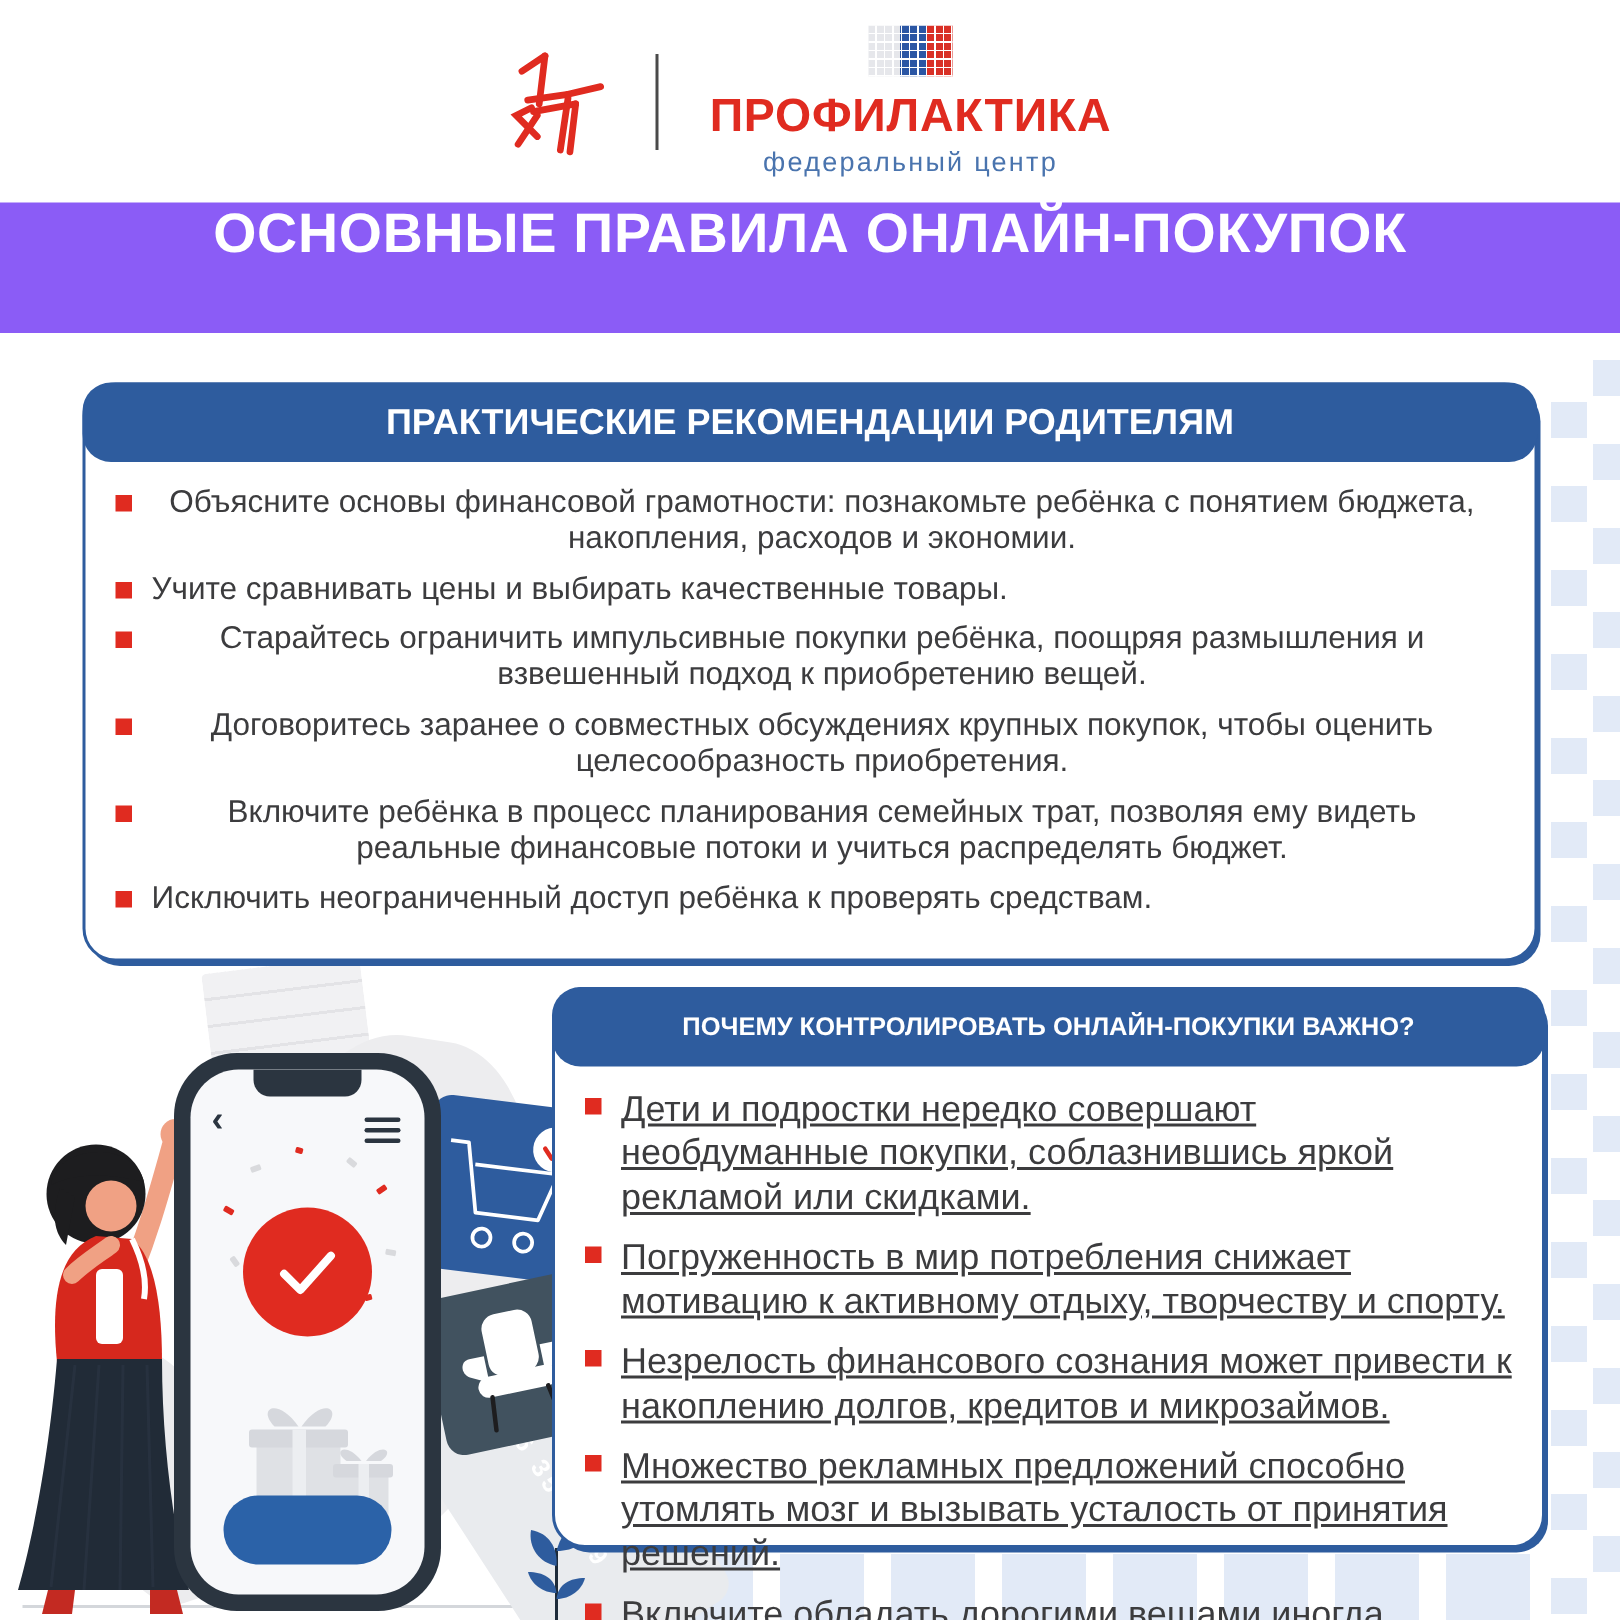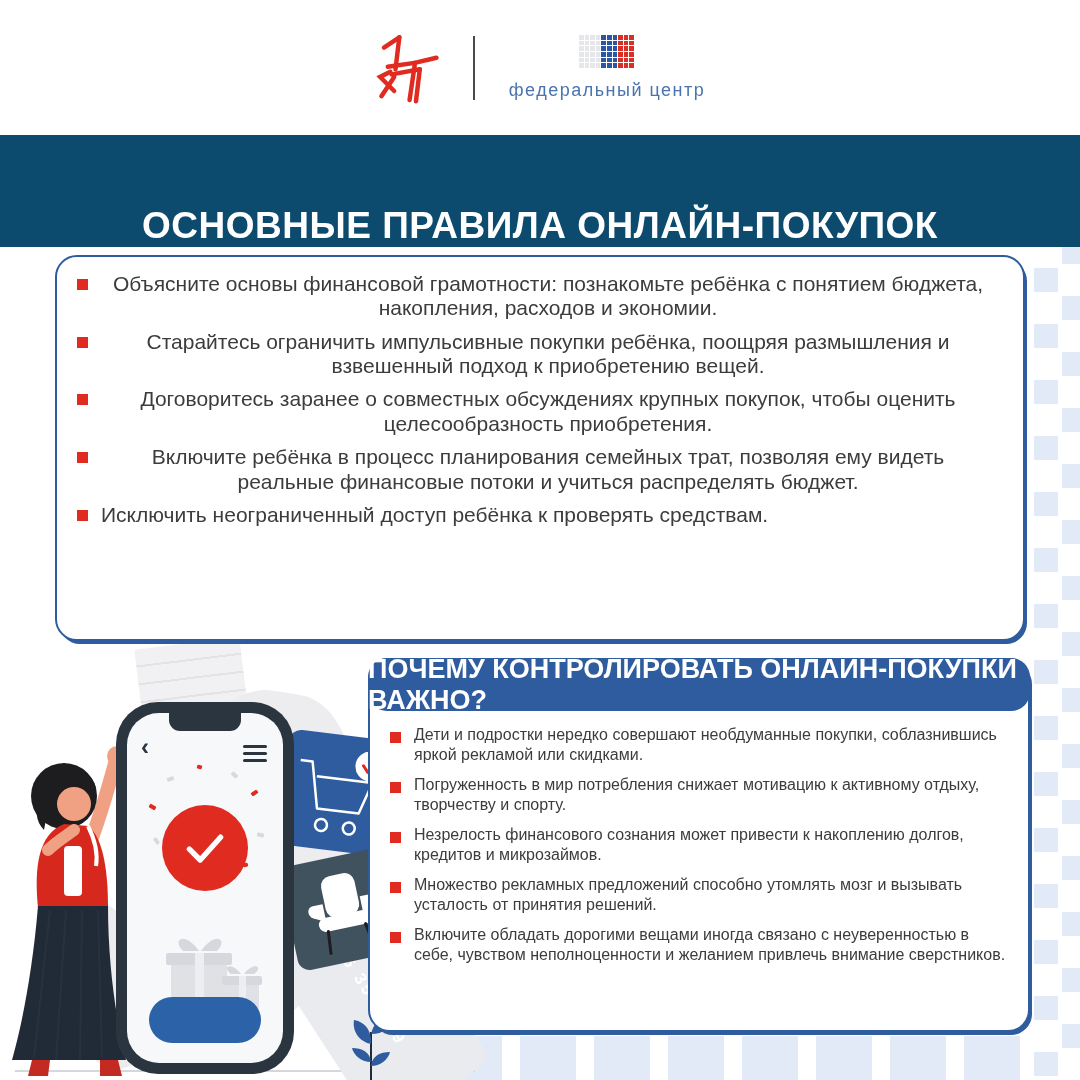--- a/index.html
+++ b/index.html
@@ -16,47 +16,47 @@
   .brand-block{display:flex;flex-direction:column;align-items:center;}
   .pixel-grid{width:56px;height:34px;margin-bottom:8px;
     background:
       repeating-linear-gradient(to right, transparent 0 4.6px, #fff 4.6px 5.6px),
       repeating-linear-gradient(to bottom, transparent 0 4.7px, #fff 4.7px 5.7px),
       linear-gradient(to right,#e6e7eb 0 38%,#2b56a4 38% 68%,#d93026 68% 100%);
   }
   .brand-name{font-size:31px;font-weight:bold;color:#e02b20;letter-spacing:.5px;}
   .brand-sub{font-size:18px;color:#4a74ae;letter-spacing:1.5px;margin-top:3px;}
   
-  .banner{position:absolute;top:135px;left:0;width:1080px;height:112px;background:#0c4a6e;
-    display:flex;align-items:flex-end;justify-content:center;z-index:5;}
+  .banner{position:absolute;top:135px;left:0;width:1080px;height:87px;background:#8b5cf6;
+    display:flex;align-items:flex-start;justify-content:center;z-index:5;}
   .banner h1{margin:0;color:#fff;font-size:37px;font-weight:bold;letter-spacing:.5px;}
   
   .checker-strip{position:absolute;right:0;top:240px;bottom:0;width:46px;z-index:0;background:
       repeating-linear-gradient(to right, transparent 0 24px, #fff 24px 28px),
       repeating-linear-gradient(to bottom, transparent 0 24px, #fff 24px 28px),
       repeating-conic-gradient(#e2eaf7 0% 25%, #ffffff 0% 50%);
     background-size:auto,auto,56px 56px;}
   .stripe-band{position:absolute;left:372px;right:44px;top:1036px;bottom:0;z-index:0;
     background:repeating-linear-gradient(90deg,#e2eaf7 0 56px,#ffffff 56px 74px);}
   
   .card{position:absolute;background:#fff;border:2px solid #2e5c9e;border-radius:22px;
     box-shadow:3px 4px 0 -1px #2e5c9e;z-index:5;}
   .card-header{background:#2e5c9e;border-radius:19px;margin:-2px -2px 0 -2px;
     height:53px;display:flex;align-items:center;justify-content:center;}
   .card-header h2{margin:0;color:#fff;font-weight:bold;}
   .card1{left:55px;top:255px;width:970px;height:386px;}
   .card1 .card-header h2{font-size:24px;}
   .card2{left:368px;top:658px;width:662px;height:374px;}
-  .card2 .card-header h2{font-size:27px;}
+  .card2 .card-header h2{font-size:17px;}
   ul.bullets{list-style:none;margin:0;}
   .card1 ul.bullets{padding:15px 28px 10px 20px;}
   .card2 ul.bullets{padding:14px 20px 10px 20px;}
   li.bullet-item{display:flex;gap:13px;font-size:21px;line-height:1.16;color:#3c3c3e;}
   .card1 li.bullet-item{margin-bottom:9px;text-align:center;}
-  .card2 li.bullet-item{margin-bottom:11px;font-size:16px;line-height:1.22;}
+  .card2 li.bullet-item{margin-bottom:11px;font-size:24px;line-height:1.22;text-decoration:underline;}
   .bullet-sq{flex:none;width:11px;height:11px;background:#e02b20;margin-top:7px;}
   
   .paper1{position:absolute;left:138px;top:643px;width:106px;height:70px;background:#f1f1f3;
     border-radius:3px;transform:rotate(-7deg);z-index:1;
     background-image:repeating-linear-gradient(to bottom,transparent 0 16px,#e3e3e6 16px 18px);}
   .blob1{position:absolute;left:160px;top:690px;width:190px;height:340px;background:#ededef;
     border-radius:45% 40% 42% 48%;transform:rotate(9deg);z-index:1;}
   .blob2{position:absolute;left:60px;top:900px;width:90px;height:170px;background:#ececee;
     border-radius:40%;transform:rotate(-18deg);z-index:1;}
   .woman{position:absolute;left:4px;top:738px;width:170px;height:340px;z-index:2;}
@@ -111,33 +111,41 @@
       <path d="M26 70 L70 62"></path>
       <path d="M62 52 L96 44"></path>
       <path d="M24 66 L8 74 L30 96"></path>
       <path d="M30 74 L10 104"></path>
       <path d="M62 56 L54 110"></path>
       <path d="M70 62 L64 112"></path>
     </svg>
     <div class="logo-divider"></div>
     <div class="brand-block">
       <div class="pixel-grid"></div>
+      <div class="brand-name">ПРОФИЛАКТИКА</div>
       <div class="brand-sub">федеральный центр</div>
     </div>
   </header>
 
   <div class="banner">
     <h1>ОСНОВНЫЕ ПРАВИЛА ОНЛАЙН-ПОКУПОК</h1>
   </div>
 
   <section class="card card1">
+    <div class="card-header">
+      <h2>ПРАКТИЧЕСКИЕ РЕКОМЕНДАЦИИ РОДИТЕЛЯМ</h2>
+    </div>
     <ul class="bullets">
         <li class="bullet-item">
         <span class="bullet-sq"></span>
         <span class="bullet-text">Объясните основы финансовой грамотности: познакомьте ребёнка с понятием бюджета, накопления, расходов и экономии.</span>
+      </li>
+        <li class="bullet-item">
+        <span class="bullet-sq"></span>
+        <span class="bullet-text">Учите сравнивать цены и выбирать качественные товары.</span>
       </li>
         <li class="bullet-item">
         <span class="bullet-sq"></span>
         <span class="bullet-text">Старайтесь ограничить импульсивные покупки ребёнка, поощряя размышления и взвешенный подход к приобретению вещей.</span>
       </li>
         <li class="bullet-item">
         <span class="bullet-sq"></span>
         <span class="bullet-text">Договоритесь заранее о совместных обсуждениях крупных покупок, чтобы оценить целесообразность приобретения.</span>
       </li>
         <li class="bullet-item">

